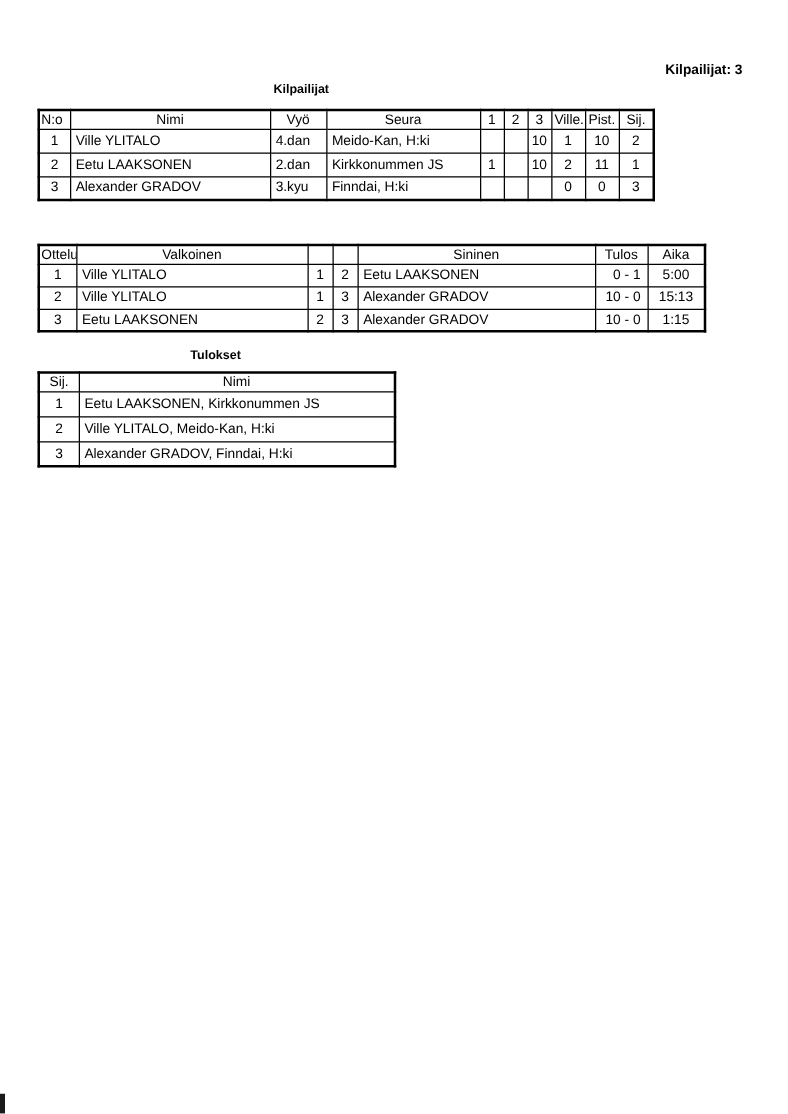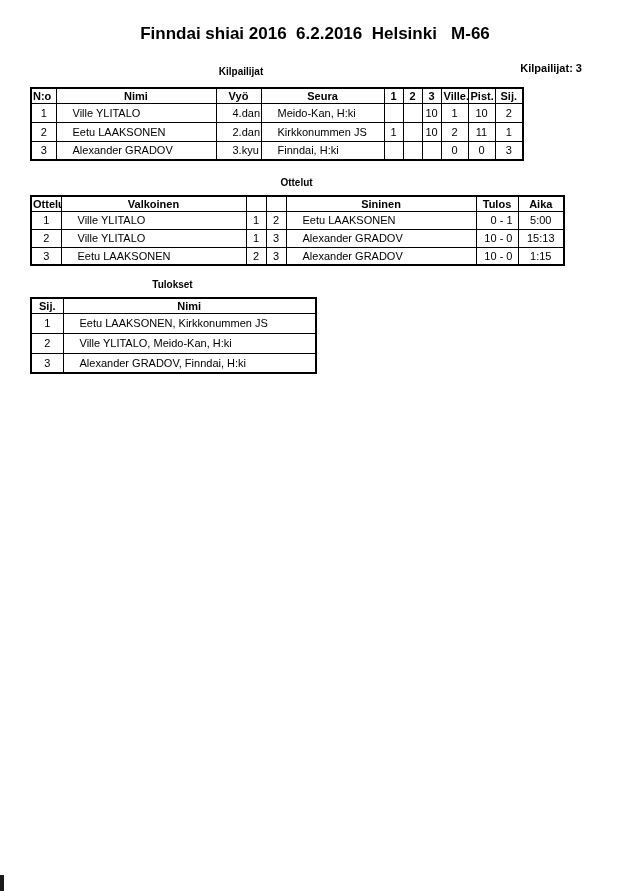--- a/index.html
+++ b/index.html
@@ -14,22 +14,22 @@
     width: 630px; height: 891px;
     background: #ffffff;
     overflow: hidden;
   }
   .title {
     position: absolute; top: 24px; left: 0; width: 100%;
     text-align: center; font-size: 17px; font-weight: bold;
     white-space: pre;
   }
   .count-label {
-    position: absolute; top: 50px; right: 48px;
-    font-size: 11px; font-weight: bold; margin-top: 12px;
+    position: absolute; top: 50px; right: 36px;
+    font-size: 11px; font-weight: bold;
   }
   .sec-heading {
     position: absolute; font-size: 10px; font-weight: bold;
     text-align: center;
   }
   .h-competitors { top: 66px; left: 30px; width: 422px; }
   .h-matches    { top: 177px; left: 30px; width: 533px; }
   .h-results    { top: 279px; left: 30px; width: 285px; }
 
   table {
@@ -41,45 +41,44 @@
   }
   th, td {
     border: 1px solid #000;
     font-size: 11px;
     text-align: center;
     vertical-align: middle;
     padding: 0 2px;
     overflow: hidden;
     white-space: nowrap;
   }
-  th { font-weight: bold; height: 15px; }
+  th { font-weight: normal; height: 15px; }
   td { font-weight: normal; height: 19px; }
 
   .t-competitors { top: 87px;  left: 30px; width: 492px; }
   .t-matches     { top: 195px; left: 30px; width: 533px; }
   .t-results     { top: 297px; left: 30px; width: 285px; }
   .t-results td  { height: 20px; }
   .t-matches td  { height: 18px; }
 
-  .al { text-align: left; padding-left: 16px; }
+  .al { text-align: left; padding-left: 4px; }
   .ar { text-align: right; padding-right: 5px; }
   .hl { text-align: left; padding-left: 1px; }
 
   .corner-mark {
     position: absolute; left: 0; bottom: 0;
     width: 4px; height: 16px;
     background: #1a1a1a;
   }
 </style>
 </head>
 <body>
 
 <div class="page">
 
-  <div class="title">Finndai shiai 2016  6.2.2016  Helsinki   M-66</div>
   <div class="count-label">Kilpailijat: 3</div>
 
   <div class="sec-heading h-competitors">Kilpailijat</div>
 
   <table class="t-competitors">
     <colgroup>
       <col style="width:25px">
         <col style="width:160px">
         <col style="width:45px">
         <col style="width:123px">
@@ -137,21 +136,20 @@
         <td></td>
         <td></td>
         <td></td>
         <td>0</td>
         <td>0</td>
         <td>3</td>
       </tr>
     </tbody>
   </table>
 
-  <div class="sec-heading h-matches">Ottelut</div>
 
   <table class="t-matches">
     <colgroup>
       <col style="width:30px">
         <col style="width:185px">
         <col style="width:20px">
         <col style="width:20px">
       <col style="width:190px">
         <col style="width:42px">
         <col style="width:46px">

